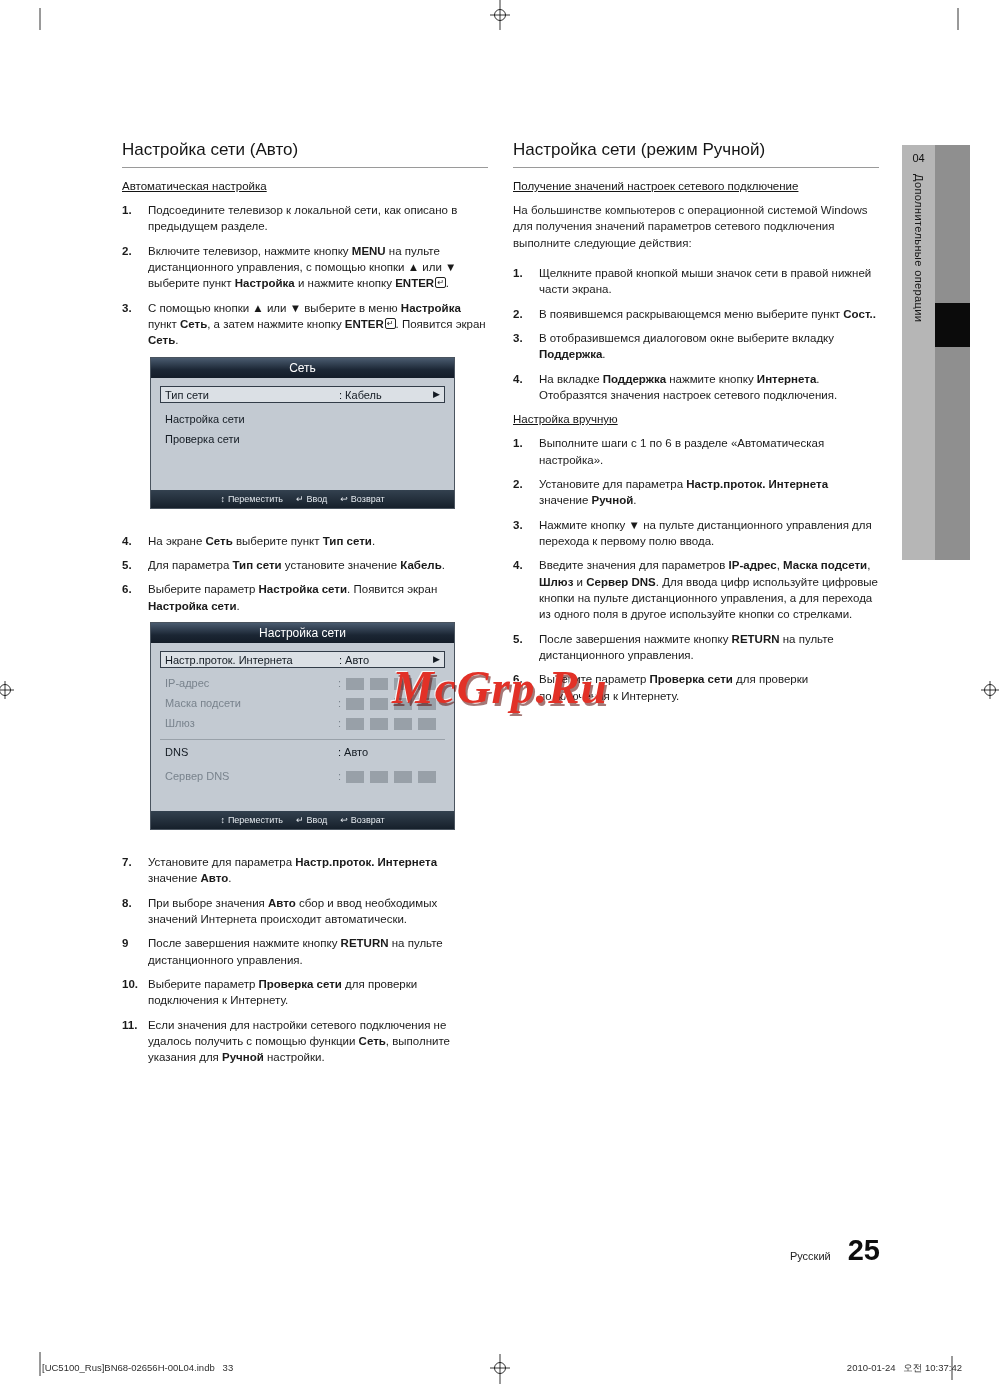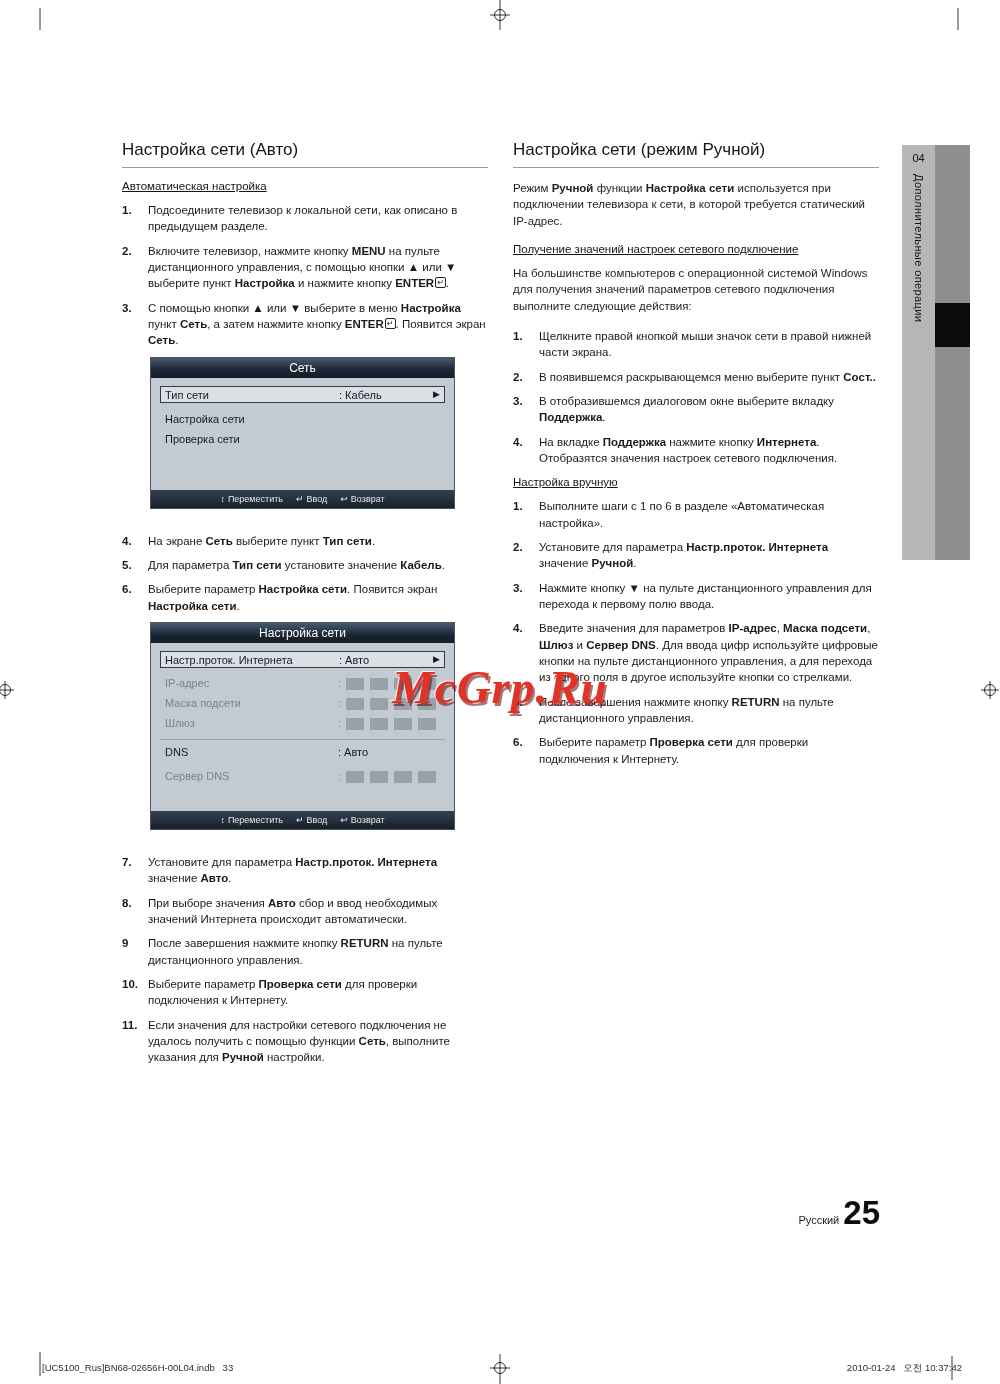--- a/index.html
+++ b/index.html
@@ -55,24 +55,24 @@
   .side-black { position:absolute; left:926px; top:303px; width:44px; height:44px; background:#0b0b0b; }
   .chapter-num { text-align:center; font-size:11px; color:#101010; padding-top:7px; }
   .chapter-title { writing-mode:vertical-rl; font-size:11px; color:#161616; display:block;
     margin:10px auto 0; letter-spacing:.4px; }
 
   .watermark { position:absolute; left:392px; top:660px; z-index:40;
     font-family:"Liberation Serif", serif; font-style:italic; font-weight:700; font-size:47px;
     color:#e23127; letter-spacing:1px;
     text-shadow:2px 3px 0 rgba(90,10,5,.55), -1px -1px 0 rgba(255,255,255,.85); }
 
-  .pageno { position:absolute; top:1194px; left:640px; width:240px; display:flex;
-    justify-content:flex-end; align-items:baseline; gap:4px; }
+  .pageno { position:absolute; top:1234px; left:640px; width:240px; display:flex;
+    justify-content:flex-end; align-items:baseline; gap:17px; }
   .pageno .lang { font-size:11px; color:#222; }
-  .pageno .num { font-size:33px; font-weight:700; color:#0d0d0d; }
+  .pageno .num { font-size:29px; font-weight:700; color:#0d0d0d; }
 
   .print-foot { position:absolute; top:1362px; font-size:9.5px; color:#2e2e2e; white-space:pre; }
   .pf-left { left:42px; }
   .pf-right { right:38px; }
 
   .marks { position:absolute; left:0; top:0; width:1000px; height:1384px; pointer-events:none; z-index:60; }
 </style>
 </head>
 <body>
 
@@ -202,21 +202,20 @@
       <span class="t">Выберите параметр <b>Проверка сети</b> для проверки подключения к Интернету.</span>
     </div>
     <div class="step">
       <span class="n">11.</span>
       <span class="t">Если значения для настройки сетевого подключения не удалось получить с помощью функции <b>Сеть</b>, выполните указания для <b>Ручной</b> настройки.</span>
     </div>
   </div>
 
   <div class="col col-right">
     <h1 class="sec">Настройка сети (режим Ручной)</h1>
-    <p class="body-text">Режим <b>Ручной</b> функции <b>Настройка сети</b> используется при подключении телевизора к сети, в которой требуется статический IP-адрес.</p>
 
     <h2 class="subhead">Получение значений настроек сетевого подключение</h2>
     <p class="body-text">На большинстве компьютеров с операционной системой Windows для получения значений параметров сетевого подключения выполните следующие действия:</p>
 
     <div class="step">
       <span class="n">1.</span>
       <span class="t">Щелкните правой кнопкой мыши значок сети в правой нижней части экрана.</span>
     </div>
     <div class="step">
       <span class="n">2.</span>

